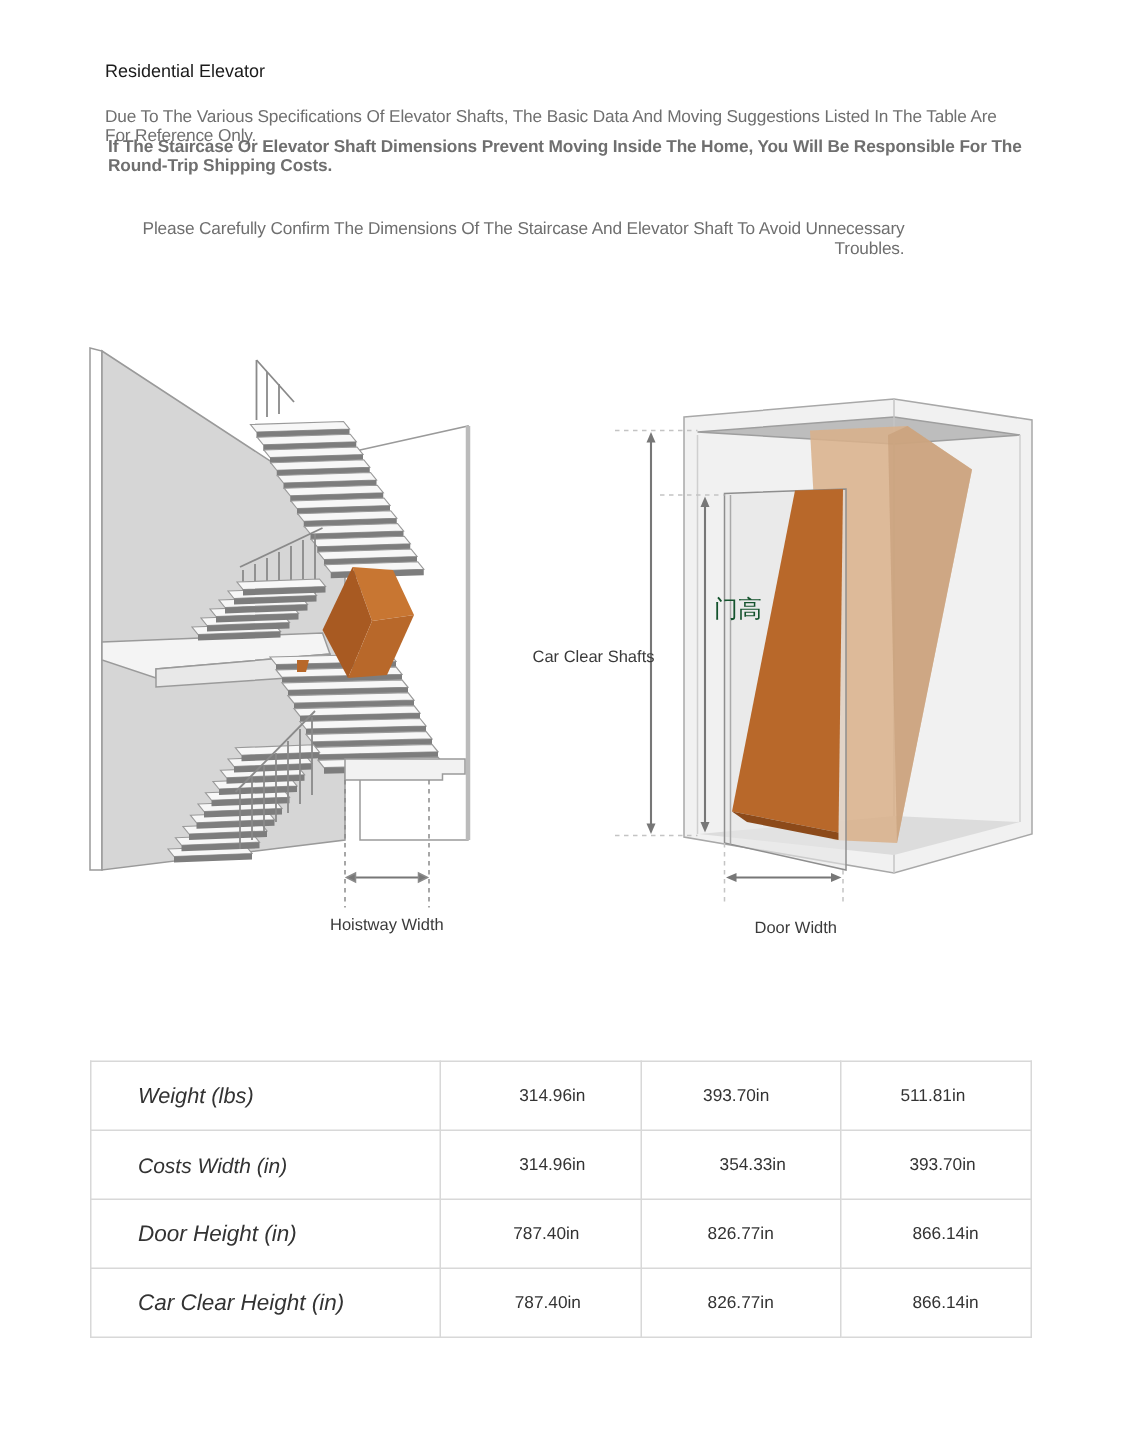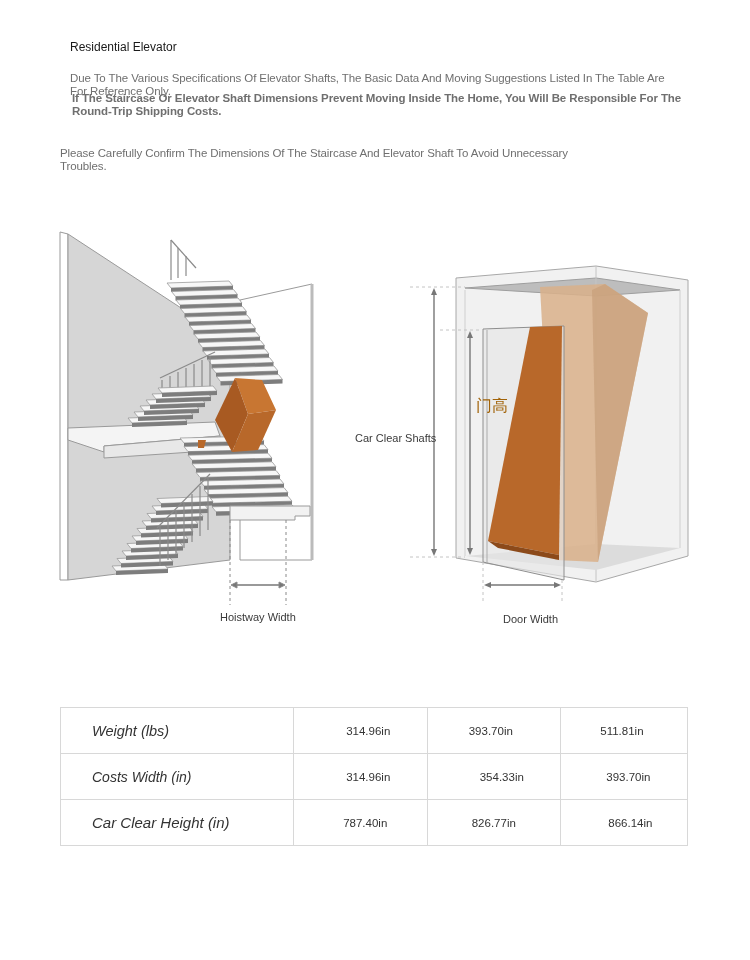--- a/index.html
+++ b/index.html
@@ -1,27 +1,27 @@
 <!DOCTYPE html>
 <html><head>
 <meta charset="utf-8">
 <style>
   html, body { margin: 0; padding: 0; background: #ffffff; }
   body { width: 750px; height: 960px; position: relative; overflow: hidden; font-family: "Liberation Sans", sans-serif; }
   .title { position: absolute; left: 70px; top: 40px; font-size: 12px; color: #1a1a1a; }
   .para { position: absolute; font-size: 11.5px; line-height: 13px; color: #6f6f6f; letter-spacing: -0.1px; }
   .p1 { left: 70px; top: 72px; width: 600px; }
   .p2 { left: 72px; top: 92px; width: 620px; font-weight: bold; }
-  .p3 { left: 60px; top: 147px; width: 520px; }
+  .p3 { left: 83px; top: 147px; width: 520px; text-align: right; }
   svg.fig { position: absolute; left: 0; top: 0; }
   .lbl { position: absolute; font-size: 11px; color: #3a3a3a; }
   .lbl-hoist { left: 220px; top: 611px; }
   .lbl-car { left: 355px; top: 432px; }
   .lbl-door { left: 503px; top: 613px; }
-  .lbl-cn { left: 476px; top: 396px; font-size: 16px; color: #a16207; font-family: "DejaVu Sans", sans-serif; }
+  .lbl-cn { left: 476px; top: 396px; font-size: 16px; color: #14532d; font-family: "DejaVu Sans", sans-serif; }
   table.spec { position: absolute; left: 60px; top: 707px; width: 628px; border-collapse: collapse; }
   table.spec td, table.spec th { border: 1px solid #d8d8d8; height: 45px; padding: 0; font-weight: normal; color: #333; }
   table.spec th { text-align: left; }
   .c0 { width: 191px; }
   .c1 { width: 146px; }
   .c2 { width: 146px; }
   .c3 { width: 143px; }
   .hdr-compact { font-size: 14px; padding-left: 50px !important; }
   .hdr-standard { font-size: 11px; padding-left: 46px !important; }
   .hdr-wide { font-size: 15px; padding-left: 47px !important; }
@@ -232,19 +232,25 @@
     <td class="val" style="padding-left:41px">393.70in</td>
     <td class="val" style="padding-left:39px">511.81in</td>
   </tr>
   <tr>
     <td class="rowlabel" style="padding-left:31px;font-size:14px">Costs Width (in)</td>
     <td class="val" style="padding-left:52px">314.96in</td>
     <td class="val" style="padding-left:52px">354.33in</td>
     <td class="val" style="padding-left:45px">393.70in</td>
   </tr>
   <tr>
+    <td class="rowlabel" style="padding-left:30px;font-size:15px">Door Height (in)</td>
+    <td class="val" style="padding-left:48px">787.40in</td>
+    <td class="val" style="padding-left:44px">826.77in</td>
+    <td class="val" style="padding-left:47px">866.14in</td>
+  </tr>
+  <tr>
     <td class="rowlabel" style="padding-left:34px;font-size:15px">Car Clear Height (in)</td>
     <td class="val" style="padding-left:49px">787.40in</td>
     <td class="val" style="padding-left:44px">826.77in</td>
     <td class="val" style="padding-left:47px">866.14in</td>
   </tr>
 </tbody>
   </table>
 
 </body></html>

